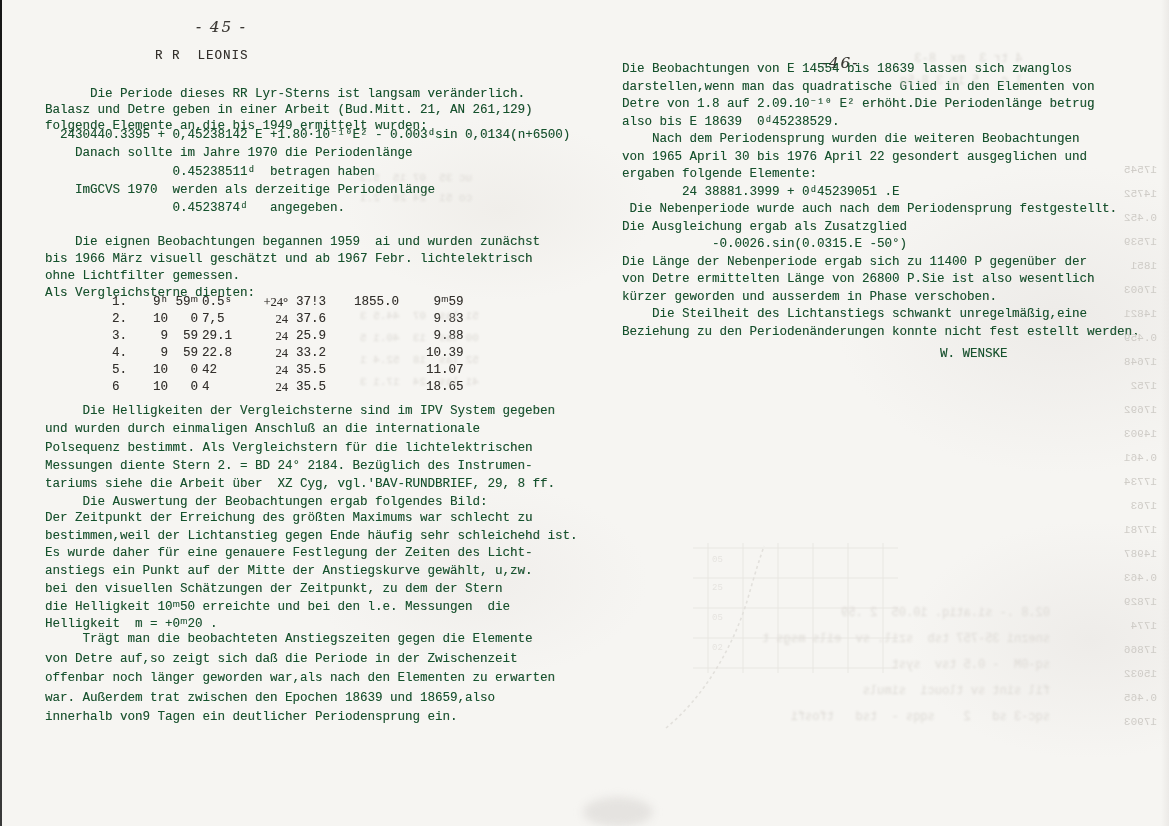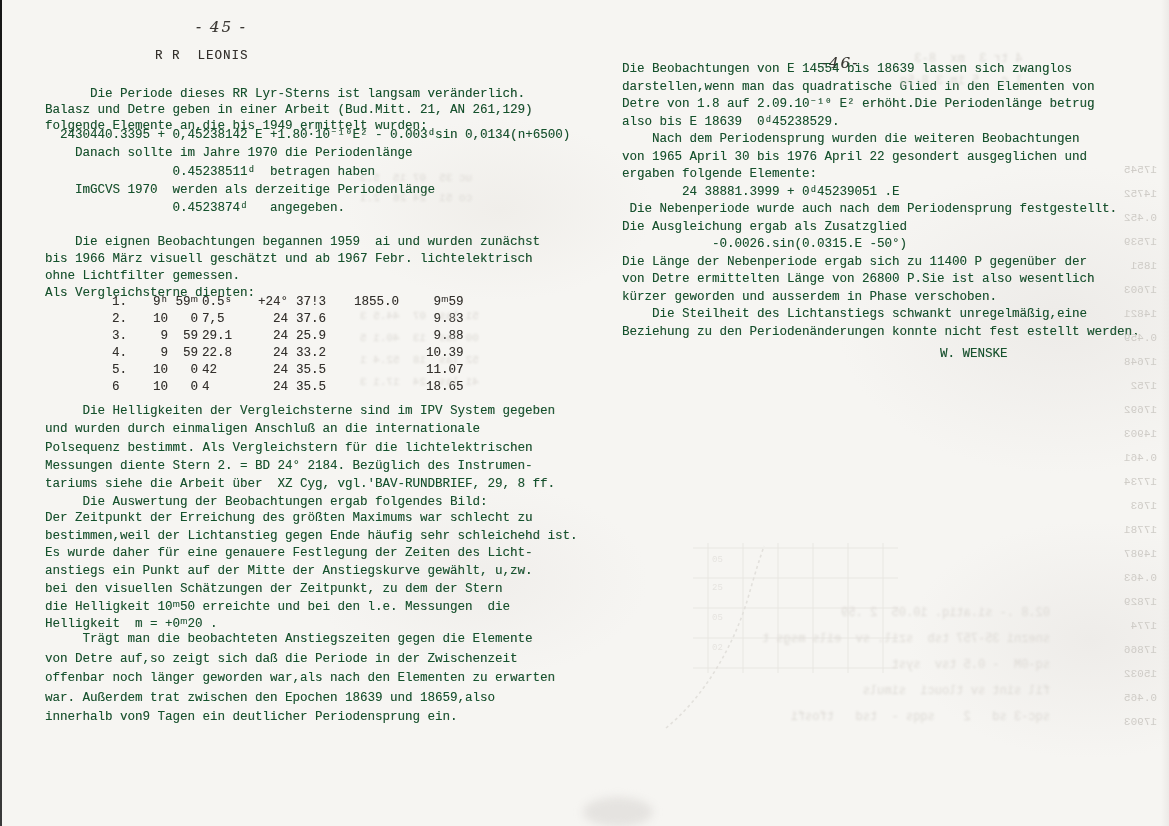--- a/index.html
+++ b/index.html
@@ -34,21 +34,21 @@
     position:absolute;left:112px;top:295px;border-collapse:collapse;
     color:#33302c;font-size:12.5px;
     text-shadow:0.3px 0.2px 0.5px rgba(45,42,38,0.35);
     font-family:"Liberation Mono","DejaVu Sans Mono",monospace;
   }
   table.stars td{padding:0;height:17px;vertical-align:top;}
   table.stars td:nth-child(1){width:30px;text-align:left;}
   table.stars td:nth-child(2){width:26px;text-align:right;padding-right:4px;}
   table.stars td:nth-child(3){width:26px;text-align:right;padding-right:4px;}
   table.stars td:nth-child(4){width:50px;text-align:left;}
-  table.stars td:nth-child(5){width:36px;text-align:right;}
+  table.stars td:nth-child(5){width:36px;text-align:right;font-family:Liberation Serif, serif;}
   table.stars td:nth-child(6){width:54px;text-align:left;padding-left:8px;}
   table.stars td:nth-child(7){width:64px;text-align:left;padding-left:4px;}
   table.stars td:nth-child(8){text-align:right;padding-left:8px;}
   .ghost{
     position:absolute;color:#cfccc7;font-size:11px;line-height:24px;
     white-space:pre;transform:scaleX(-1);filter:blur(0.7px);
   }
   .ghost .line{display:block;}
   .ghost-soft{color:#dedbd6;filter:blur(1px);}
   .ghost-graph{position:absolute;left:648px;top:538px;opacity:0.55;}

